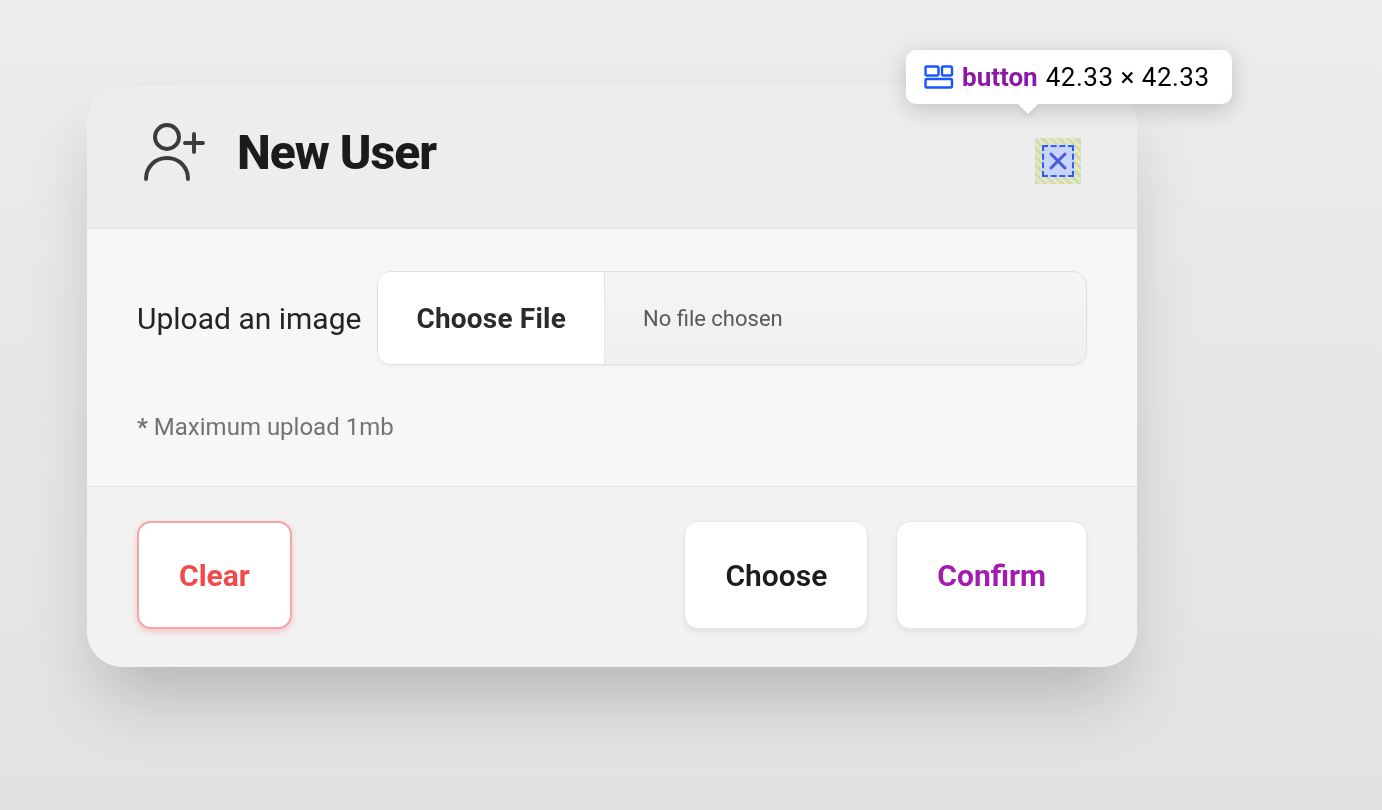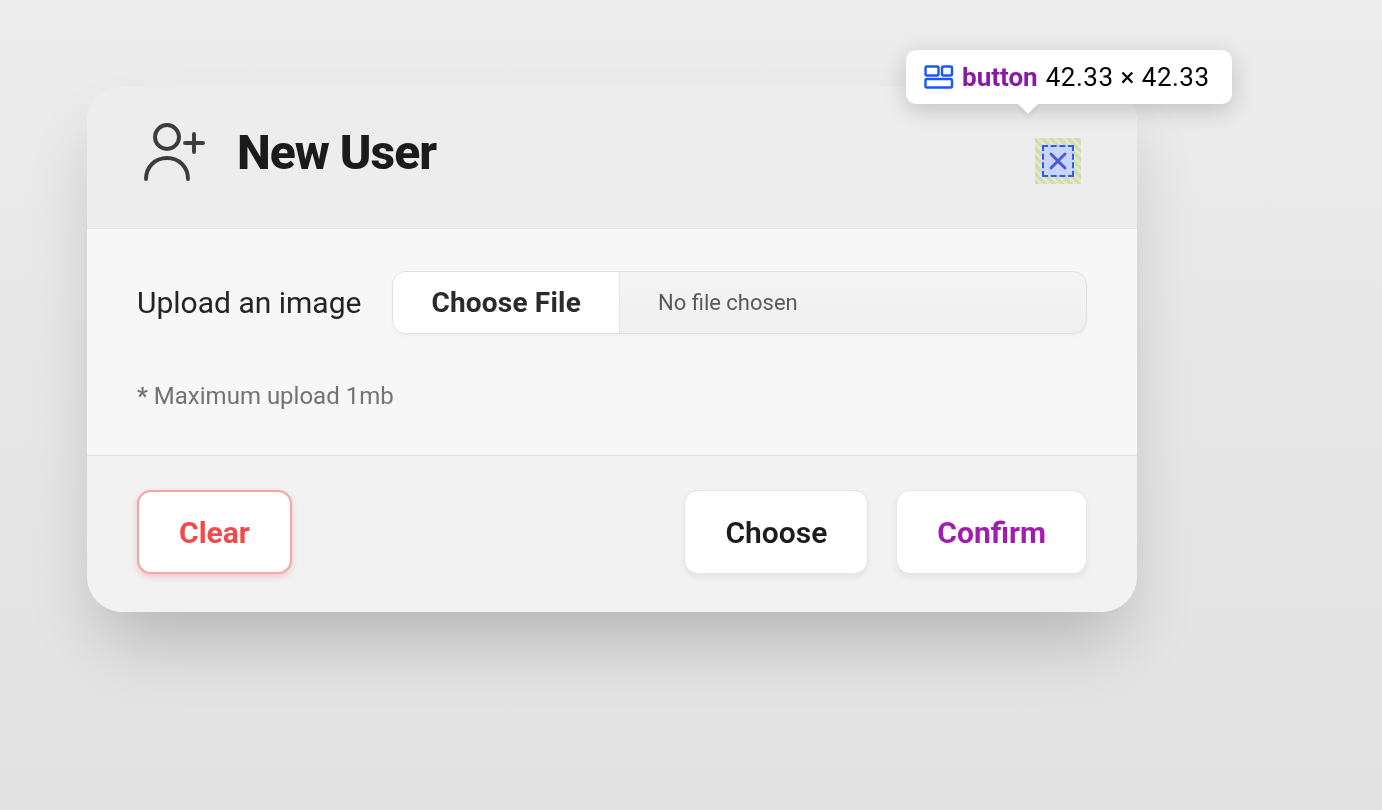--- a/index.html
+++ b/index.html
@@ -101,33 +101,33 @@
   .tt-icon { width:30px; height:24px; color:#1856ff; }
   .tt-tag  { color:#8a1aa5; font-weight:700; }
   .tt-size { color:#000000; letter-spacing:.5px; }
 
   
   .card-body {
     background:#f7f7f8;
     border-top:1px solid #e4e4e6;
     padding:42px 50px 45px 50px;
   }
-  .row { display:flex; align-items:center; gap:31px; }
+  .row { display:flex; align-items:center; gap:16px; }
   .upload-label {
     font-size:30px; color:#242424; font-weight:400;
   }
   .file-input {
     flex:1;
     display:flex;
     border:1px solid #e0e0e2;
     border-radius:14px;
     background:linear-gradient(180deg,#f5f5f6,#efeff0);
     box-shadow:0 2px 3px rgba(0,0,0,.04);
     overflow:hidden;
-    height:63px;
+    height:94px;
   }
   .file-btn {
     padding:0 38px;
     display:flex; align-items:center;
     background:#ffffff;
     border-right:1px solid #e5e5e7;
     font-size:28px; font-weight:700; color:#2b2b2b;
     letter-spacing:.2px;
   }
   .file-status {
@@ -144,21 +144,21 @@
   .card-footer {
     border-top:1px solid #e3e3e5;
     background:#f2f2f3;
     border-radius:0 0 36px 36px;
     padding:34px 50px 38px 50px;
     display:flex;
     align-items:center;
   }
   .spacer { flex:1; }
   .btn {
-    height:84px;
+    height:108px;
     padding:0 40px;
     border-radius:14px;
     background:#fff;
     border:1px solid #e6e6e8;
     box-shadow:0 4px 6px rgba(0,0,0,.06);
     font-size:30px;
     font-weight:700;
     display:flex; align-items:center; justify-content:center;
     cursor:pointer;
     user-select:none;

